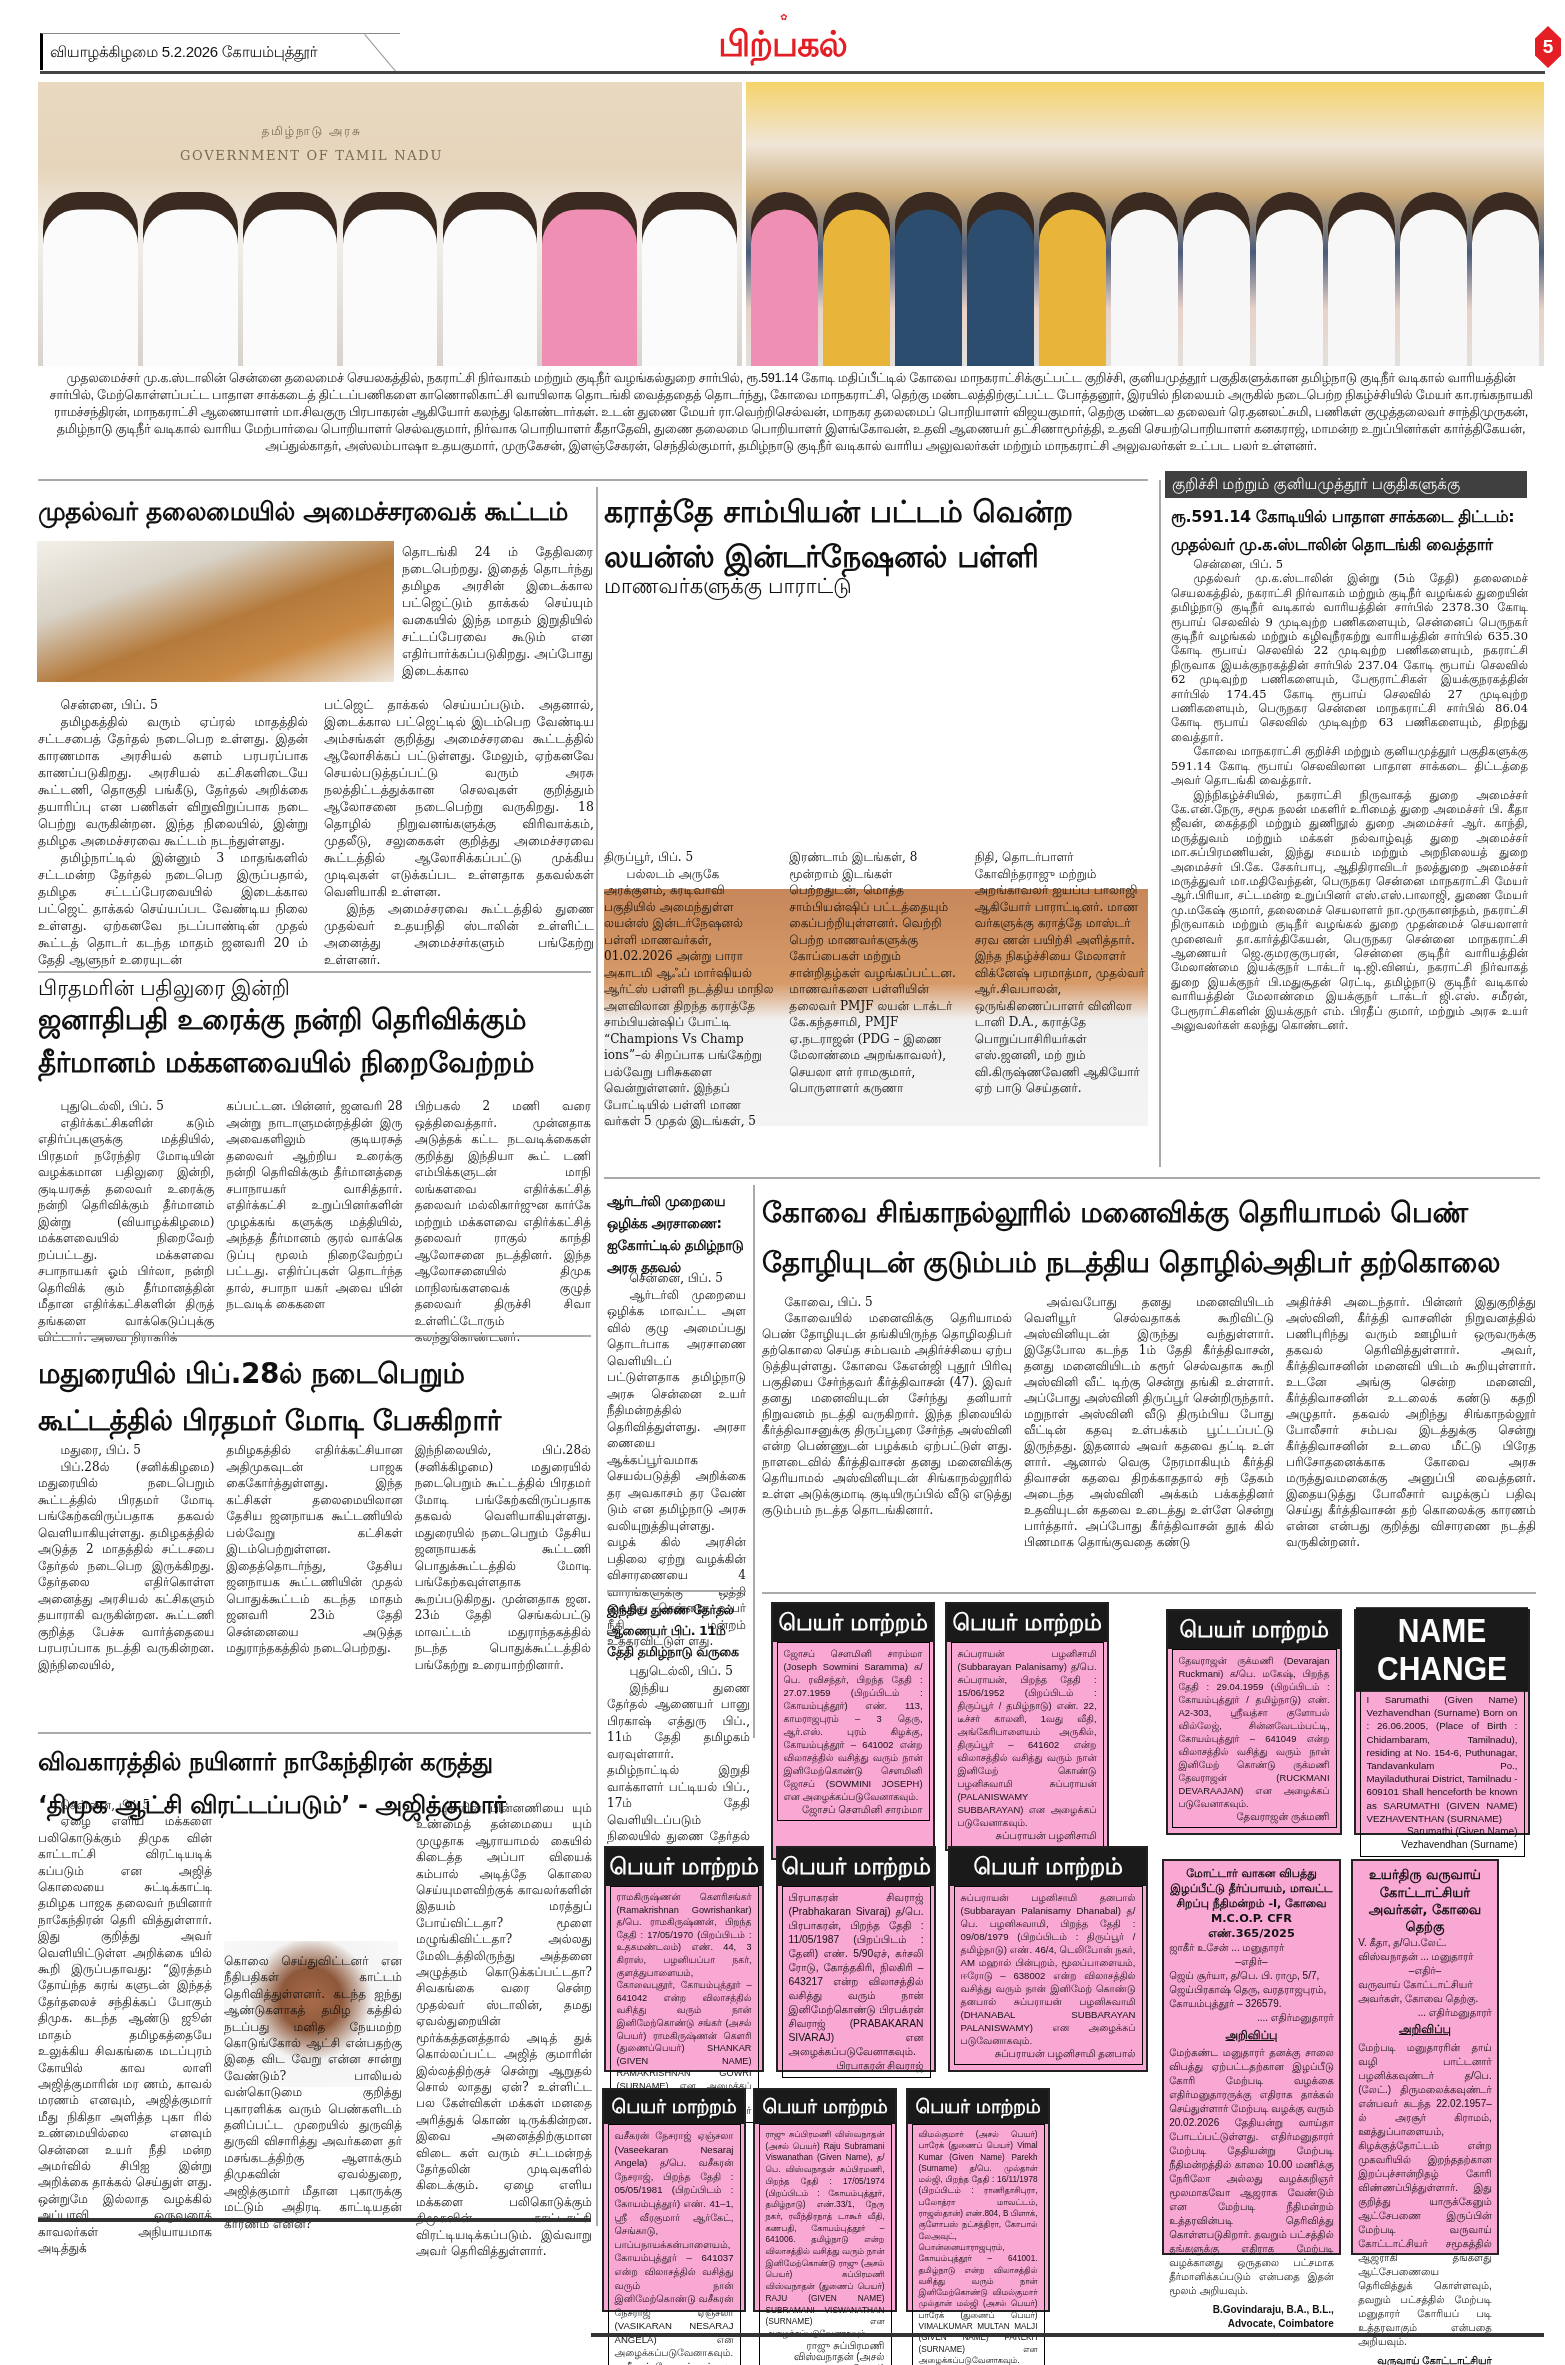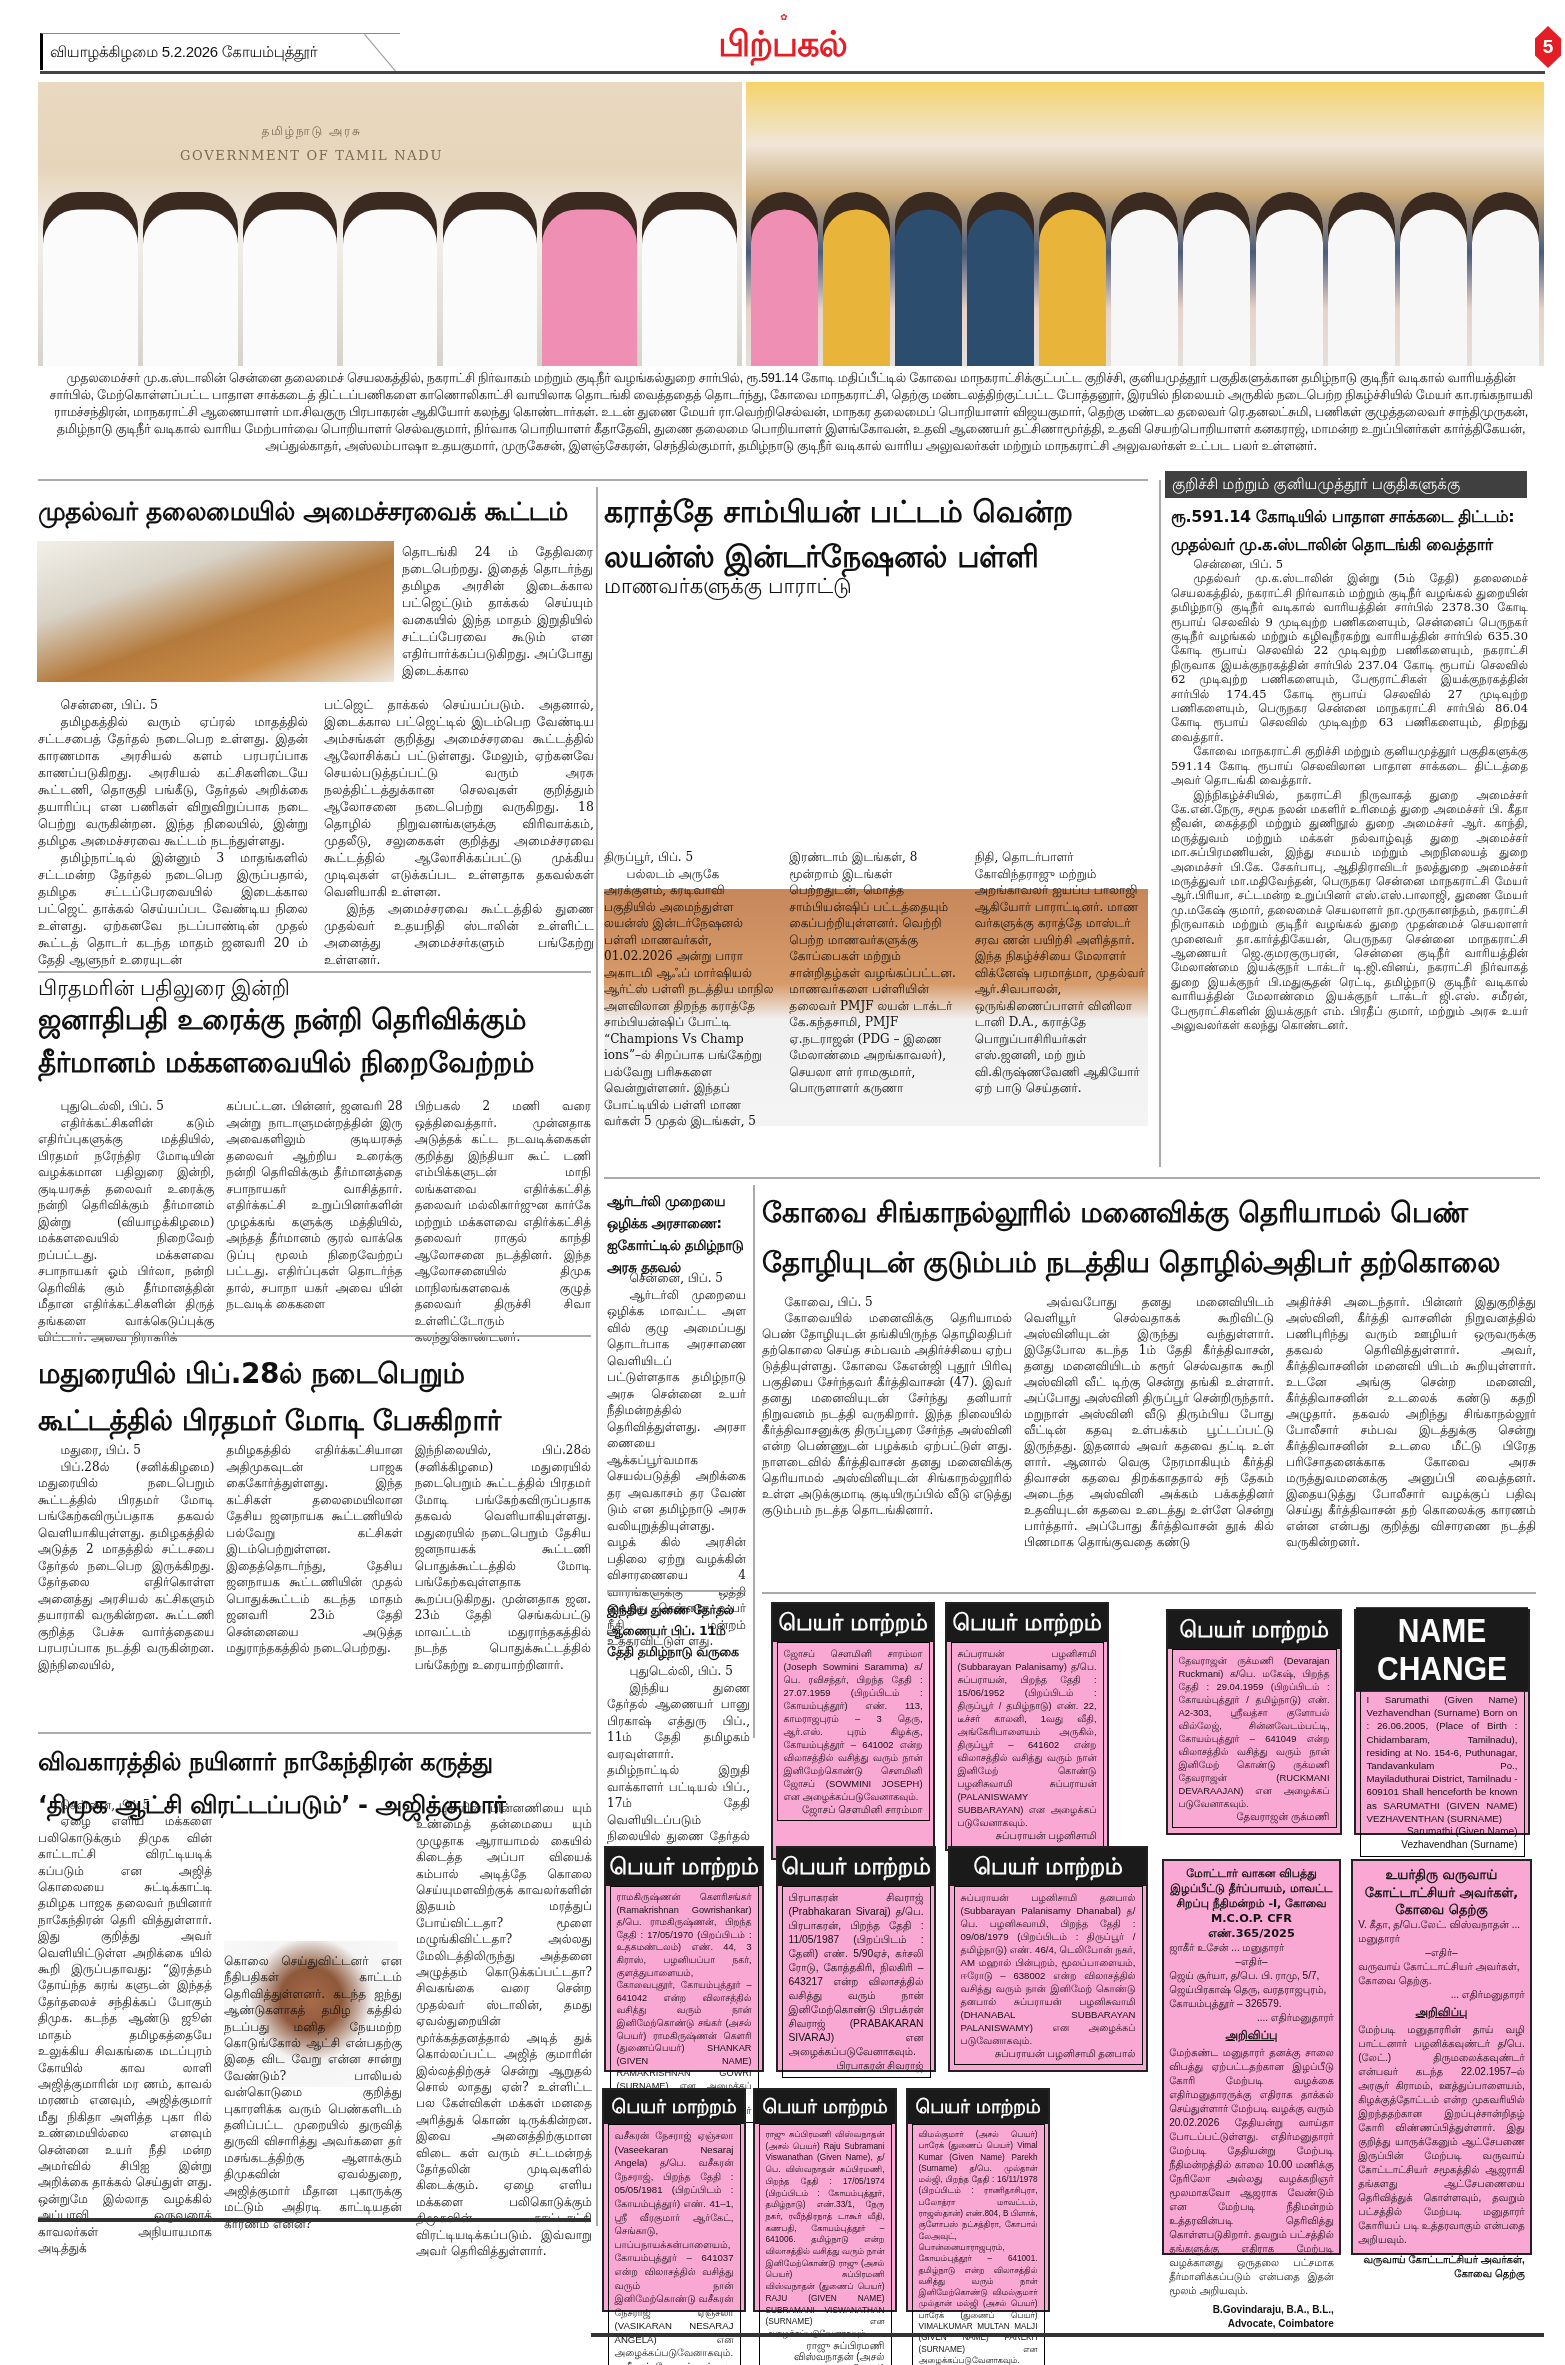--- a/index.html
+++ b/index.html
@@ -287,21 +287,21 @@
     <div class="legal-title" style="font-size:11.3px">M.C.O.P. CFR எண்.365/2025</div>
     <div>ஜாகீர் உசேன் ... மனுதாரர்</div>
     <div style="text-align:center">–எதிர்–</div>
     <div>ஜெய் சூர்யா, த/பெ. பி. ராமு, 5/7, ஜெய்பிரகாஷ் தெரு, வரதராஜபுரம், கோயம்புத்தூர் – 326579.</div>
     <div style="text-align:right">.... எதிர்மனுதாரர்</div>
     <div class="notice">அறிவிப்பு</div>
     <div style="text-align:justify">மேற்கண்ட மனுதாரர் தனக்கு சாலை விபத்து ஏற்பட்டதற்கான இழப்பீடு கோரி மேற்படி வழக்கை எதிர்மனுதாரருக்கு எதிராக தாக்கல் செய்துள்ளார் மேற்படி வழக்கு வரும் 20.02.2026 தேதியன்று வாய்தா போடப்பட்டுள்ளது. எதிர்மனுதாரர் மேற்படி தேதியன்று மேற்படி நீதிமன்றத்தில் காலை 10.00 மணிக்கு நேரிலோ அல்லது வழக்கறிஞர் மூலமாகவோ ஆஜராக வேண்டும் என மேற்படி நீதிமன்றம் உத்தரவின்படி தெரிவித்து கொள்ளபடுகிறார். தவறும் பட்சத்தில் தங்களுக்கு எதிராக மேற்படி வழக்கானது ஒருதலை பட்சமாக தீர்மானிக்கப்படும் என்பதை இதன் மூலம் அறியவும்.</div>
     <div style="text-align:right;font-weight:bold;margin-top:5.2px">B.Govindaraju, B.A., B.L., Advocate, Coimbatore</div>
   </div>
 </div>
-<div class="ad" style="left:1351px;top:1859px;width:181px;height:396px">
+<div class="ad" style="left:1351px;top:1859px;width:148px;height:396px">
   <div style="padding:5.2px 5.2px;font-family:'Liberation Sans',sans-serif;font-size:10px;line-height:14px">
     <div class="legal-title big">உயர்திரு வருவாய் கோட்டாட்சியர் அவர்கள், கோவை தெற்கு</div>
     <div>V. கீதா, த/பெ.லேட். விஸ்வநாதன் ... மனுதாரர்</div>
     <div style="text-align:center">–எதிர்–</div>
     <div>வருவாய் கோட்டாட்சியர் அவர்கள், கோவை தெற்கு.</div>
     <div style="text-align:right">... எதிர்மனுதாரர்</div>
     <div class="notice">அறிவிப்பு</div>
     <div style="text-align:justify">மேற்படி மனுதாரரின் தாய் வழி பாட்டனார் பழனிக்கவுண்டர் த/பெ. (லேட்.) திருமலைக்கவுண்டர் என்பவர் கடந்த 22.02.1957–ல் அரசூர் கிராமம், ஊத்துப்பாளையம், கிழக்குத்தோட்டம் என்ற முகவரியில் இறந்ததற்கான இறப்புச்சான்றிதழ் கோரி விண்ணப்பித்துள்ளார். இது குறித்து யாருக்கேனும் ஆட்சேபணை இருப்பின் மேற்படி வருவாய் கோட்டாட்சியர் சமூகத்தில் ஆஜராகி தங்களது ஆட்சேபணையை தெரிவித்துக் கொள்ளவும், தவறும் பட்சத்தில் மேற்படி மனுதாரர் கோரியப் படி உத்தரவாகும் என்பதை அறியவும்.</div>
     <div style="text-align:right;font-weight:bold;margin-top:5.2px">வருவாய் கோட்டாட்சியர் அவர்கள், கோவை தெற்கு</div>
   </div>

